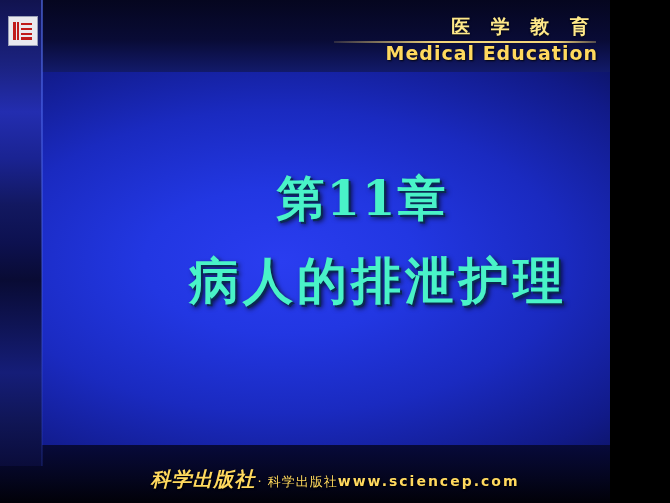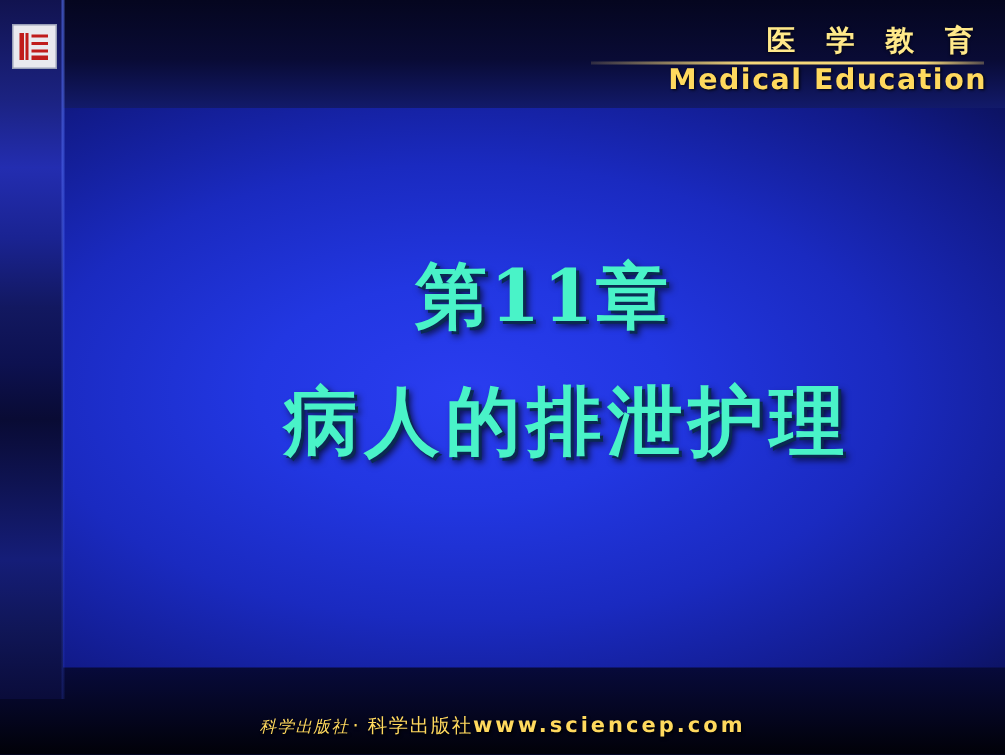--- a/index.html
+++ b/index.html
@@ -5,21 +5,21 @@
   html, body {
     margin: 0;
     padding: 0;
     background: #000;
   }
   body {
     font-family: "Liberation Sans", sans-serif;
   }
   #slide {
     position: relative;
-    width: 670px;
+    width: 610px;
     height: 503px;
     overflow: hidden;
     background:
       radial-gradient(ellipse 620px 330px at 46% 52%, #2a3df0 0%, #2237e2 22%, #1a2ac0 46%, #111a88 70%, #0a0f4e 88%, #05072c 100%),
       linear-gradient(180deg, #0a0c42 0%, #101560 28%, #151a74 60%, #0b0e46 100%);
   }
   
   #top-band {
     position: absolute;
     left: 0; top: 0;
@@ -136,22 +136,22 @@
   #footer {
     position: absolute;
     left: 0; bottom: 10px;
     width: 670px;
     text-align: center;
     white-space: nowrap;
   }
   #footer-publisher {
     color: #ffd95e;
     font-family: "DejaVu Serif", serif;
-    font-size: 11px;
-    font-weight: 400;
+    font-size: 20px;
+    font-weight: 700;
     font-style: italic;
     letter-spacing: 1px;
     text-shadow: 1px 1px 2px rgba(0,0,0,0.9);
   }
   #footer-center {
     color: #ffd95e;
     font-family: "DejaVu Sans", sans-serif;
     font-size: 13px;
     letter-spacing: 1px;
     margin-left: 2px;

